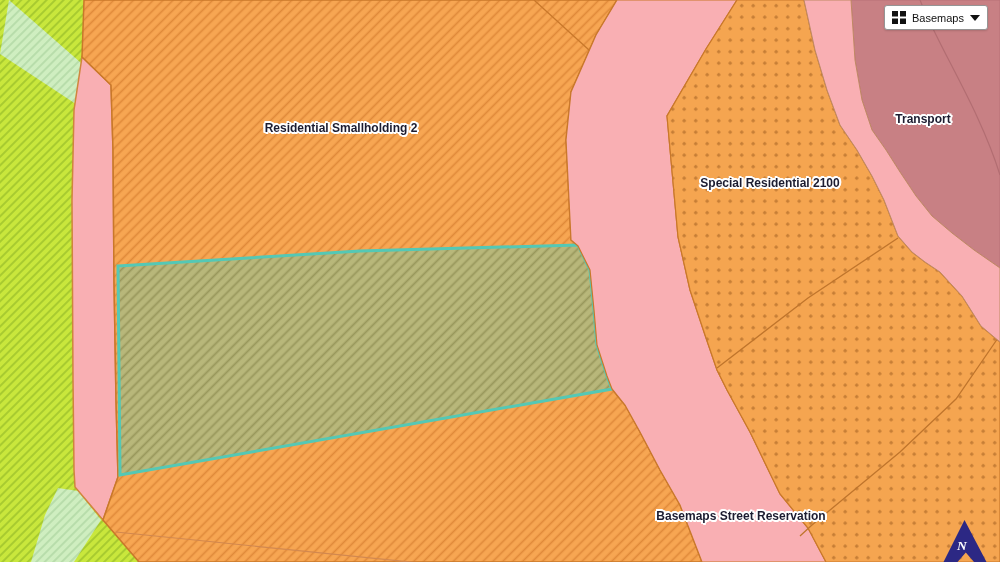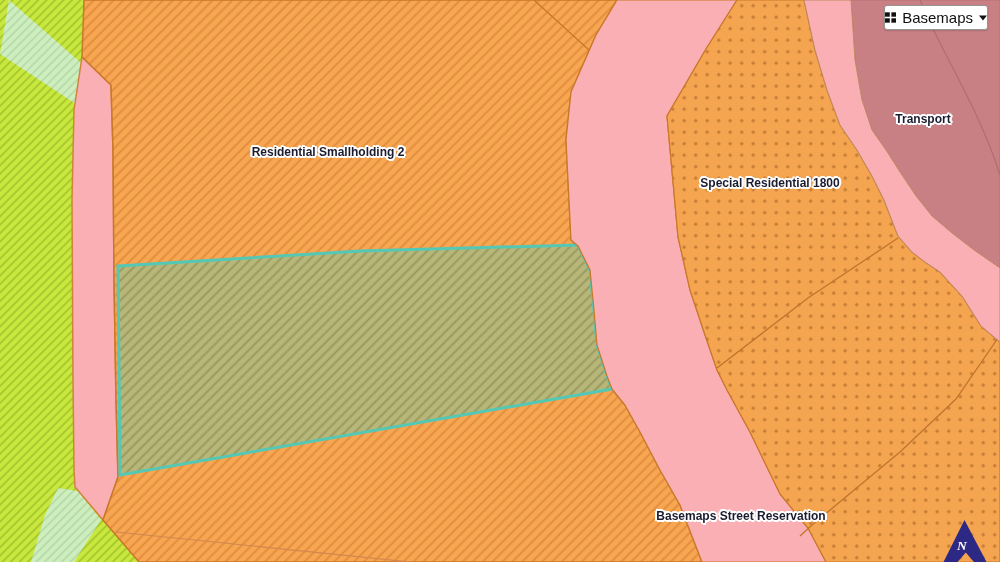--- a/index.html
+++ b/index.html
@@ -1,21 +1,21 @@
 <!DOCTYPE html>
 <html><head>
 <meta charset="utf-8">
 <style>
 html,body{margin:0;padding:0;width:1000px;height:562px;overflow:hidden;font-family:"Liberation Sans",sans-serif;}
 .wrap{position:relative;width:1000px;height:562px;}
 .lbl{position:absolute;font-weight:bold;font-size:12px;color:#1c1c30;letter-spacing:0px;white-space:nowrap;transform:translate(-50%,-50%);
 text-shadow:-1px -1px 0 #fff,1px -1px 0 #fff,-1px 1px 0 #fff,1px 1px 0 #fff,0 -2px 0 #fff,0 2px 0 #fff,-2px 0 0 #fff,2px 0 0 #fff,-1px -2px 0 #fff,1px 2px 0 #fff,-2px 1px 0 #fff,2px -1px 0 #fff;text-align:center;}
 .btn{position:absolute;left:884px;top:5px;width:104px;height:25px;background:#fff;border:1px solid #959595;border-radius:3px;
 box-sizing:border-box;display:flex;align-items:center;justify-content:center;gap:6px;box-shadow:0 1px 2px rgba(0,0,0,.15);}
-.btn span{font-size:15px;color:#111;}
+.btn span{font-size:11px;color:#111;}
 </style>
 </head>
 <body>
 <div class="wrap">
 <svg width="1000" height="562" viewBox="0 0 1000 562">
 <defs>
 <pattern id="hLime" width="6" height="6" patternUnits="userSpaceOnUse" patternTransform="rotate(45)">
   <rect width="6" height="6" fill="#c9e73c"></rect>
   <path d="M3,-1 L3,7" stroke="#a2c62e" stroke-width="1.7"></path>
 </pattern>
@@ -66,23 +66,23 @@
 <polygon points="804,0 851,0 855,60 862,100 872,130 886,150 900,172 916,196 932,216 952,233 974,250 1000,268 1000,342 981,326 962,296 940,272 925,262 912,252 898,236 884,200 872,176 857,150 840,125 827,90 815,50" fill="#f9afb3" stroke="#c08a64" stroke-width="1"></polygon>
 
 <path d="M920,0 C940,50 980,110 1000,175" stroke="#b26d72" stroke-width="1.2" fill="none"></path>
 
 <g>
 <path d="M964.5,520 L943.5,562 L957.5,562 L965.8,552.5 L974,562 L986.5,562 Z" fill="#2c2884"></path>
 <text x="957" y="550" font-size="13.5" font-style="italic" font-weight="bold" fill="#fff" font-family="Liberation Serif,serif">N</text>
 </g>
 </svg>
 
-<div class="lbl" style="left:328px;top:128px;margin-top:24px;">Residential Smallholding 2</div>
+<div class="lbl" style="left:341px;top:128px;">Residential Smallholding 2</div>
 
-<div class="lbl" style="left:770px;top:183px;">Special Residential 1800</div>
+<div class="lbl" style="left:770px;top:183px;">Special Residential 2100</div>
 
 <div class="lbl" style="left:923px;top:119px;">Transport</div>
 
 <div class="lbl" style="left:741px;top:516px;">Basemaps Street Reservation</div>
 
 <div class="btn">
 <svg width="14" height="13" viewBox="0 0 14 13">
         <rect x="0" y="0" width="6" height="5.5" fill="#111"></rect>
         <rect x="8" y="0" width="6" height="5.5" fill="#111"></rect>
         <rect x="0" y="7.5" width="6" height="5.5" fill="#111"></rect>

